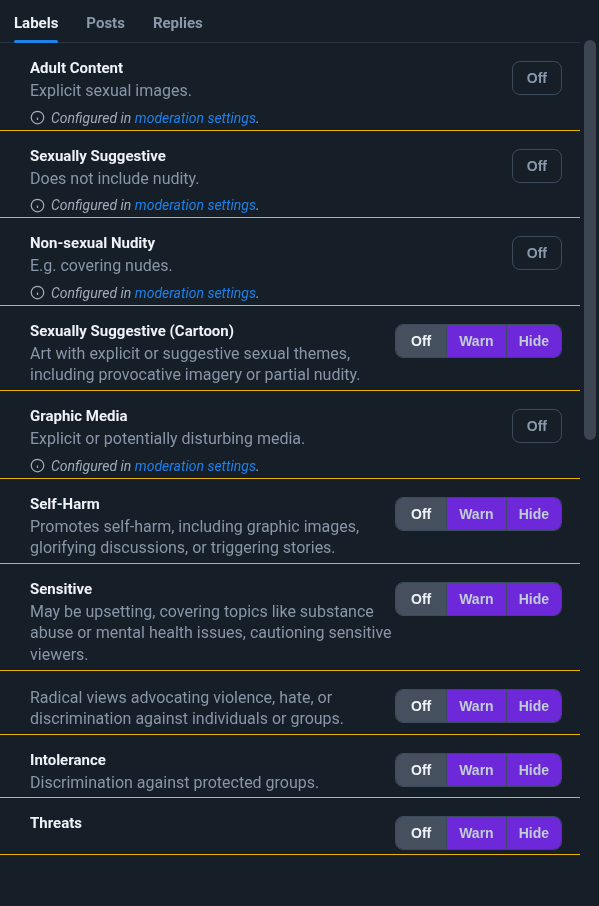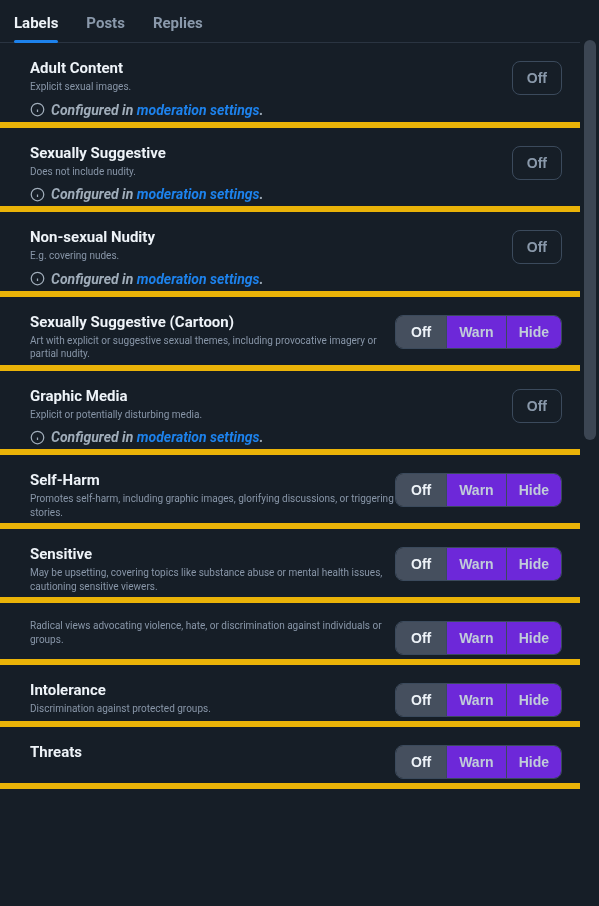--- a/index.html
+++ b/index.html
@@ -41,47 +41,47 @@
     height: 3px;
     background: #1d82ec;
     border-radius: 2px;
   }
   .list {
     background: #161e27;
   }
   .row {
     display: flex;
     padding: 16px 18px 4px 30px;
-    border-bottom: 6px solid #eab308;
+    border-bottom: 1px solid #eab308;
     align-items: flex-start;
   }
   .row-text {
     flex: 1;
     min-width: 0;
   }
   .row-title {
     font-size: 15px;
     font-weight: 700;
     color: #eef3f8;
     margin-bottom: 3px;
   }
   .row-desc {
-    font-size: 10px;
+    font-size: 16px;
     color: #8896a8;
     line-height: 1.35;
   }
   .config-line {
     margin-top: 8px;
     font-size: 14px;
     font-style: italic;
     color: #a0adba;
     display: flex;
     align-items: center;
     gap: 6px;
-    font-weight: 700;
+    font-weight: 400;
   }
   .config-line svg {
     flex-shrink: 0;
   }
   .config-line .link {
     color: #1d82ec;
     cursor: pointer;
   }
   .controls {
     display: flex;

